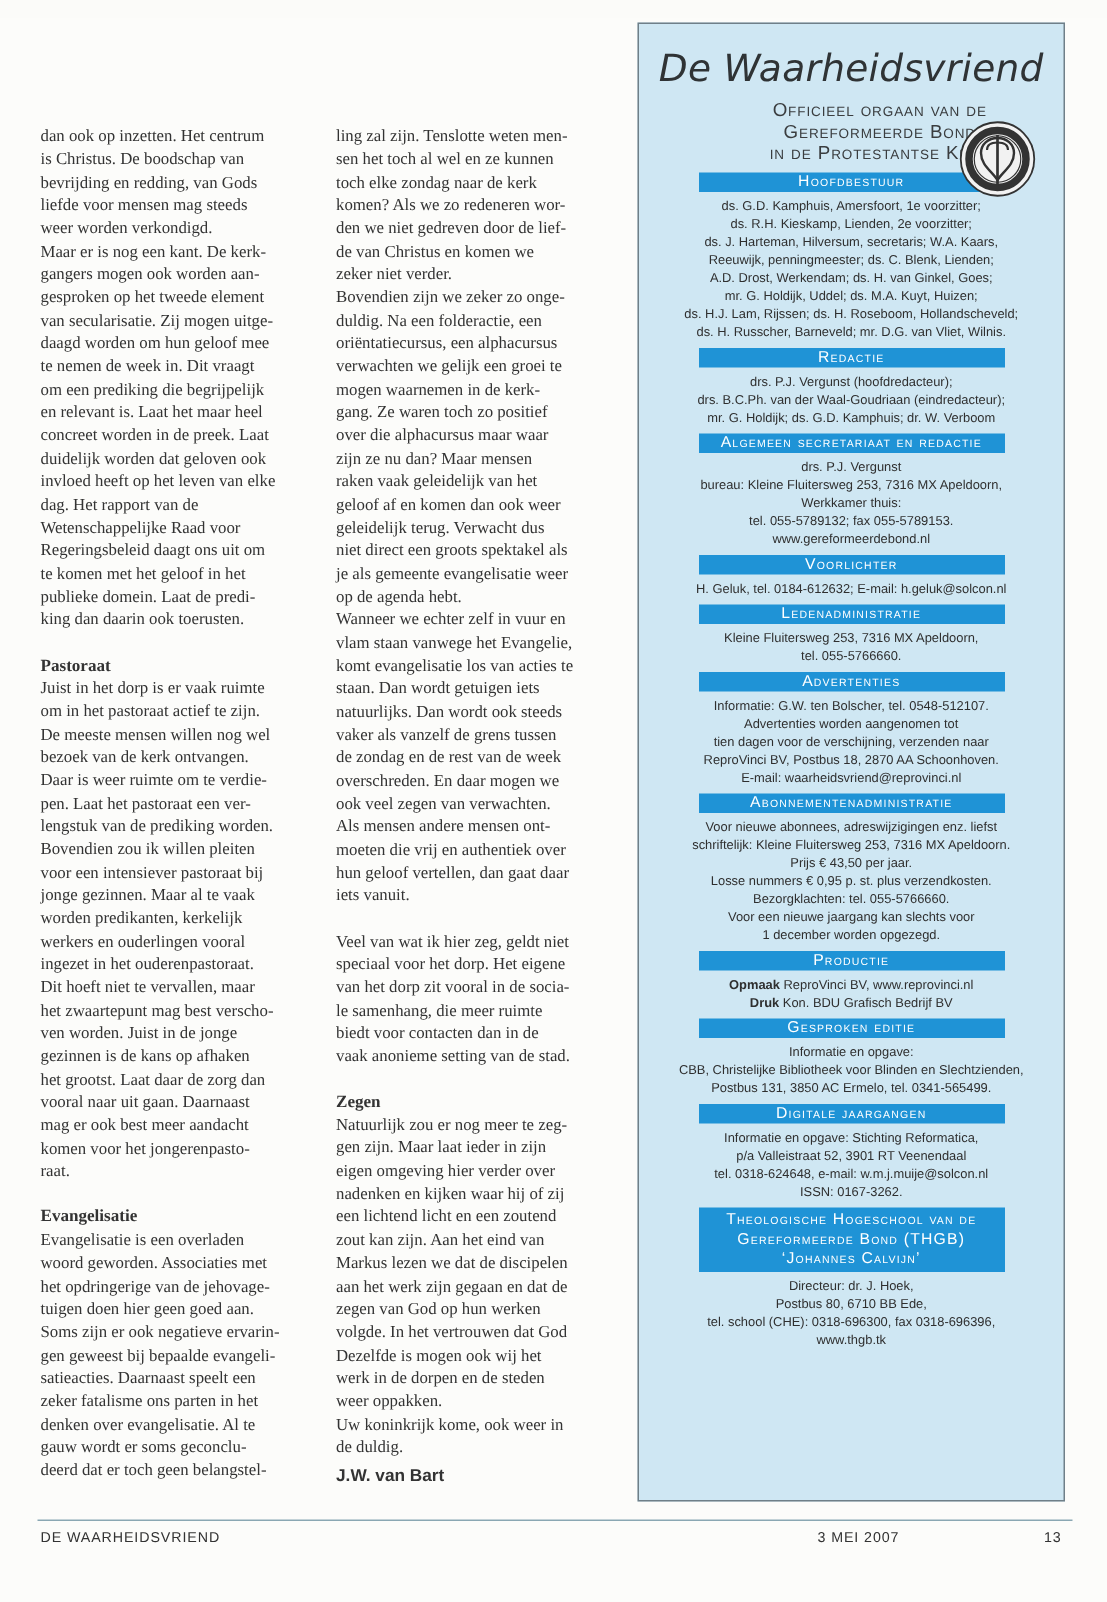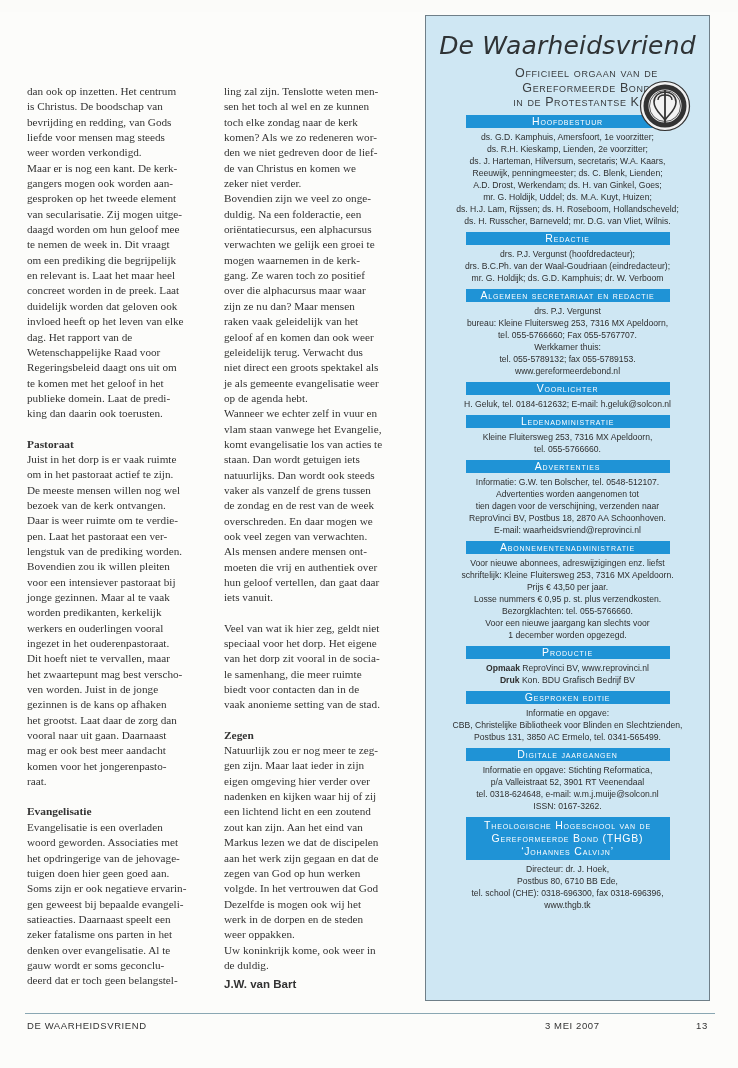--- a/index.html
+++ b/index.html
@@ -162,21 +162,21 @@
   </div>
 
 <div class="col col2" id="col2">
     <p>ling zal zijn. Tenslotte weten men-</p>
     <p>sen het toch al wel en ze kunnen</p>
     <p>toch elke zondag naar de kerk</p>
     <p>komen? Als we zo redeneren wor-</p>
     <p>den we niet gedreven door de lief-</p>
     <p>de van Christus en komen we</p>
     <p>zeker niet verder.</p>
-    <p>Bovendien zijn we veel zo onge-</p>
+    <p>Bovendien zijn we zeker zo onge-</p>
     <p>duldig. Na een folderactie, een</p>
     <p>oriëntatiecursus, een alphacursus</p>
     <p>verwachten we gelijk een groei te</p>
     <p>mogen waarnemen in de kerk-</p>
     <p>gang. Ze waren toch zo positief</p>
     <p>over die alphacursus maar waar</p>
     <p>zijn ze nu dan? Maar mensen</p>
     <p>raken vaak geleidelijk van het</p>
     <p>geloof af en komen dan ook weer</p>
     <p>geleidelijk terug. Verwacht dus</p>
@@ -254,21 +254,20 @@
       <div class="sect-head">Redactie</div>
       <div class="sect-body">
         <div>drs. P.J. Vergunst (hoofdredacteur);</div>
         <div>drs. B.C.Ph. van der Waal-Goudriaan (eindredacteur);</div>
         <div>mr. G. Holdijk; ds. G.D. Kamphuis; dr. W. Verboom</div>
       </div>
       <div class="sect-head">Algemeen secretariaat en redactie</div>
       <div class="sect-body">
         <div>drs. P.J. Vergunst</div>
         <div>bureau: Kleine Fluitersweg 253, 7316 MX  Apeldoorn,</div>
-        <div>tel. 055-5766660; Fax 055-5767707.</div>
         <div>Werkkamer thuis:</div>
         <div>tel. 055-5789132; fax 055-5789153.</div>
         <div>www.gereformeerdebond.nl</div>
       </div>
       <div class="sect-head">Voorlichter</div>
       <div class="sect-body">
         <div>H. Geluk, tel. 0184-612632; E-mail: h.geluk@solcon.nl</div>
       </div>
       <div class="sect-head">Ledenadministratie</div>
       <div class="sect-body">

